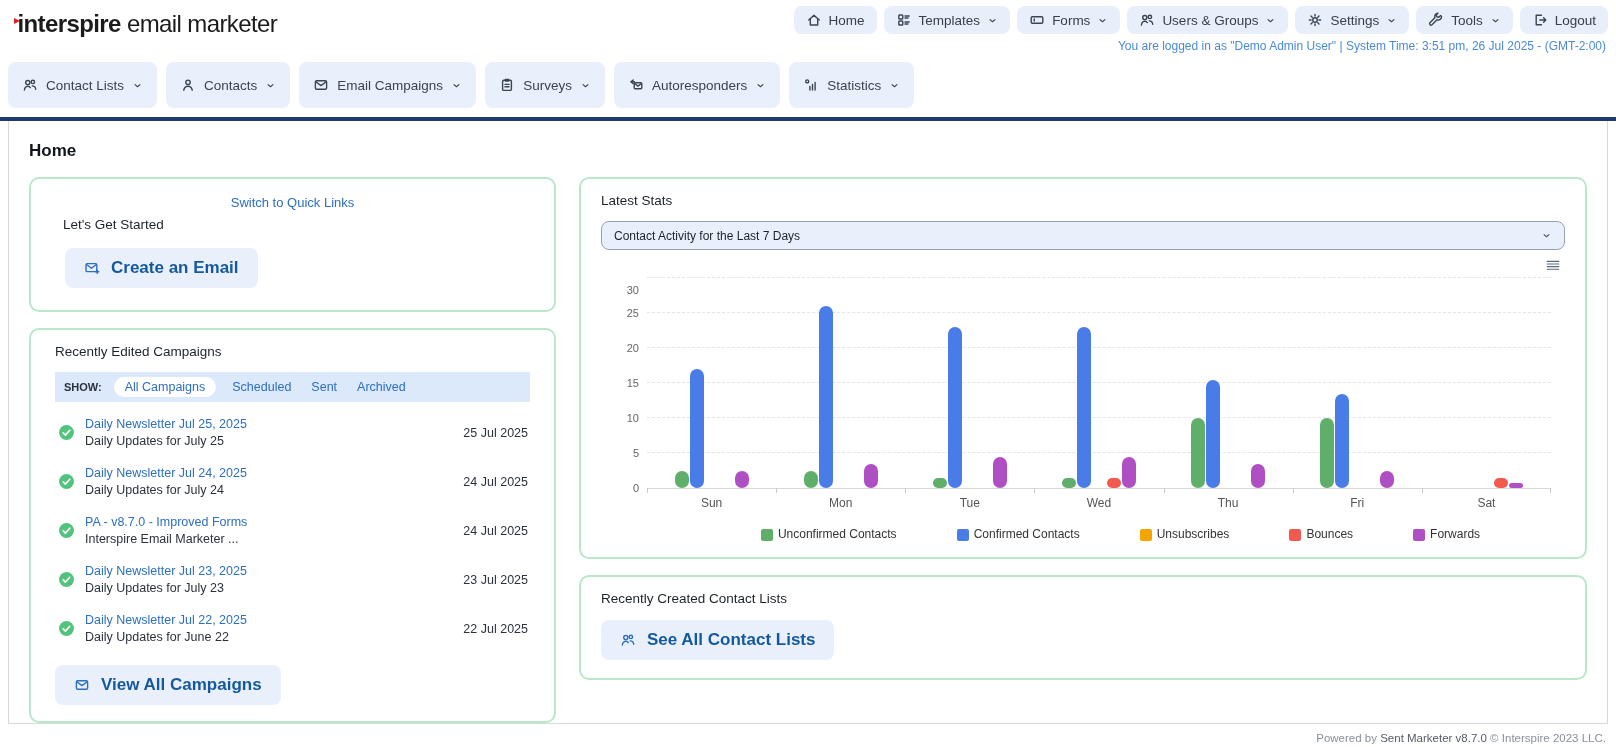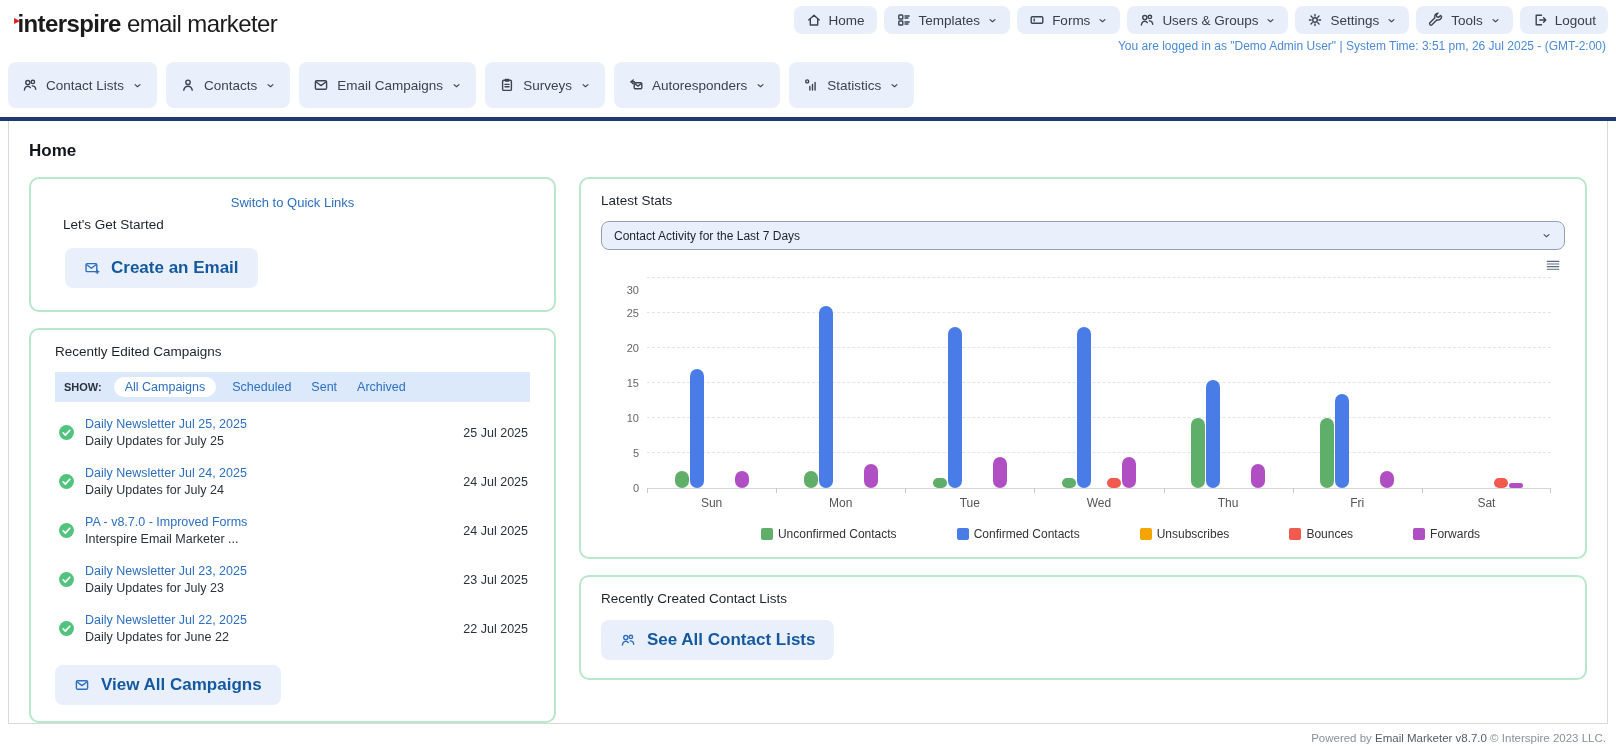--- a/index.html
+++ b/index.html
@@ -82,21 +82,21 @@
   .groups { position:absolute; left:0; right:0; top:0; bottom:0; display:flex; }
   .bar-group { flex:1; display:flex; align-items:flex-end; justify-content:center; gap:1px; position:relative; }
   .bar-group .tick { position:absolute; left:0; bottom:-5px; width:1px; height:5px; background:#c9c9c9; }
   .bar-group:last-child .tick2 { position:absolute; right:0; bottom:-5px; width:1px; height:5px; background:#c9c9c9; }
   .bar { width:14px; border-radius:7px; }
   .bar.zero { visibility:hidden; height:0; }
   .xlabels { display:flex; margin-top:7px; }
   .xlabel { flex:1; text-align:center; font-size:12px; color:#555; }
   .legend { display:flex; justify-content:center; align-items:center; gap:17px; margin-top:17px;
             font-size:12px; color:#333; }
-  .legend-item { display:flex; align-items:center; gap:5px;padding-left:43px; }
+  .legend-item { display:flex; align-items:flex-end; gap:5px;padding-left:43px; }
   .swatch { width:12px; height:12px; border-radius:2px; display:inline-block; }
 
   
   .contact-lists { padding:14px 20px 18px 20px; }
   .cl-btn-wrap { margin-top:14px; }
 
   
   .footer { display:flex; justify-content:flex-end; padding:8px 10px 0 0;
             font-size:11.5px; color:#8a9099; }
   .footer-product { color:#565c66; }
@@ -550,14 +550,14 @@
               </span>
               <span>See All Contact Lists</span>
             </div></div>
       </section>
 
     </div>
   </div>
 </main>
 
 <footer class="footer">
-  <span><span>Powered by </span><span class="footer-product">Email Marketer v8.7.0</span><span> © Interspire 2023 LLC.</span></span>
+  <span><span>Powered by </span><span class="footer-product">Sent Marketer v8.7.0</span><span> © Interspire 2023 LLC.</span></span>
 </footer>
 
 </body></html>

